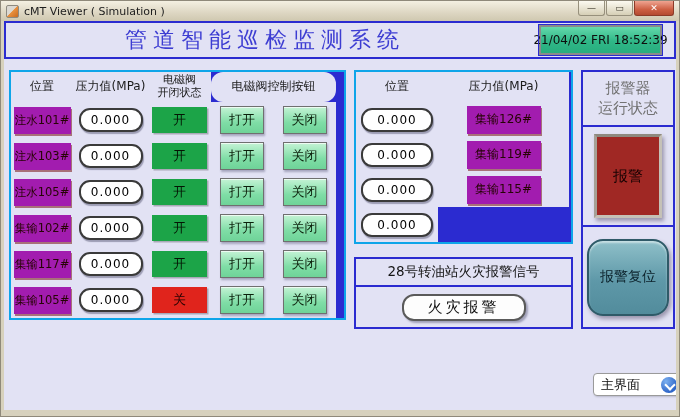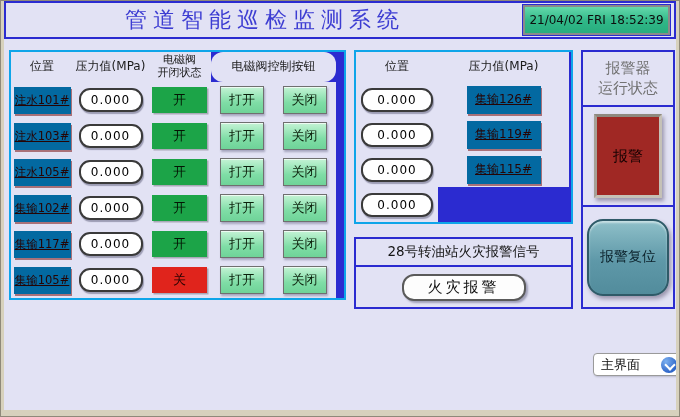--- a/index.html
+++ b/index.html
@@ -12,33 +12,33 @@
   .win-buttons { position:absolute; right:5px; top:0; display:flex; gap:1px; }
   .wbtn { width:27px; height:15px; border:1px solid #97907c; border-top:none; border-radius:0 0 3px 3px; background:linear-gradient(#fcfaf1,#d6cfb6); display:flex; align-items:center; justify-content:center; font-size:9px; color:#3f3a2e; cursor:default; }
   .wbtn.close { width:40px; background:linear-gradient(#efa491,#cd5f43 60%,#b44a31); color:#fff; border-color:#8c3a28; }
 
   
   .screen { flex:1; margin:0 3px 6px 3px; background:#e2e2f4; position:relative; overflow:hidden; }
   .blue-border { border:2px solid #2b2bd0; }
 
   .header-band { position:absolute; left:0; top:0; width:100%; height:38px; background:#e2e2f4; }
   .page-title { position:absolute; left:0; right:150px; top:0; bottom:0; display:flex; align-items:center; justify-content:center; font-size:22px; letter-spacing:6px; color:#3d3dd2; white-space:nowrap; }
-  .clock { position:absolute; right:4px; top:2px; width:147px; height:30px; background:linear-gradient(#64d9ab,#2fb787 55%,#28ad7e); border:2px solid#8a8a8a; outline:1px solid #2b2bd0; display:flex; align-items:center; justify-content:center; font-size:12px; color:#0d0d0d; white-space:nowrap; }
+  .clock { position:absolute; right:12px; top:2px; width:123px; height:30px; background:linear-gradient(#64d9ab,#2fb787 55%,#28ad7e); border:2px solid#8a8a8a; outline:1px solid #2b2bd0; display:flex; align-items:center; justify-content:center; font-size:12px; color:#0d0d0d; white-space:nowrap; }
 
   
   .grid-table { position:absolute; background:#2b2bd0; border:2px solid #0ea5e9; display:grid; gap:0; }
   .cell { background:#e2e2f4; display:flex; align-items:center; justify-content:center; }
   .hcell { font-size:12px; color:#1b1b1b; line-height:1.15; text-align:center; white-space:nowrap; }
   .hcell.small { font-size:11px; }
   .span2 { grid-column:4 / 6;border-radius:12px; }
 
   .ltable { left:5px; top:49px; width:337px; grid-template-columns:62px 75px 63px 62px 63px; grid-template-rows:30px repeat(6,36px); }
   .rtable { left:350px; top:49px; width:219px; grid-template-columns:82px 131px; grid-template-rows:30px repeat(4,35px); }
 
-  .loc-badge { width:57px; height:27px; background:#0369a1; box-shadow:1px 2px 0 rgba(120,20,20,.55); display:flex; align-items:center; justify-content:center; font-size:11.5px; color:#260404; white-space:nowrap;text-decoration:underline; }
+  .loc-badge { width:57px; height:27px; background:#a21caf; box-shadow:1px 2px 0 rgba(120,20,20,.55); display:flex; align-items:center; justify-content:center; font-size:11.5px; color:#260404; white-space:nowrap; }
   .loc-badge.wide { width:74px; height:28px; font-size:12px; }
   .val-box { width:64px; height:24px; background:#fff; border:2px solid #3a3a3a; border-radius:11px; box-shadow:1px 2px 1px #9d9db4; display:flex; align-items:center; justify-content:center; font-size:12px; letter-spacing:1px; color:#000; }
   .val-box.wide { width:72px; }
   .status-lamp { width:55px; height:26px; display:flex; align-items:center; justify-content:center; font-size:13px; color:#041504; box-shadow:1.5px 1.5px 0 rgba(0,0,0,.25); }
   .status-lamp.green { background:#1ca448; }
   .status-lamp.red { background:#e0241c; color:#230202; }
   .vbtn { width:44px; height:28px; background:linear-gradient(#c4f3d5,#7fdda6 60%,#6fd398); border:1px solid #6f6f6f; border-radius:0; box-shadow:1px 2px 2px #a6a6be, inset 0 1px 0 rgba(255,255,255,.7); display:flex; align-items:center; justify-content:center; font-size:13px; color:#0b200b; cursor:pointer; }
 
   
   .fire-box { position:absolute; left:350px; top:236px; width:219px; height:72px; background:#e2e2f4; display:flex; flex-direction:column; }
@@ -56,20 +56,29 @@
 
   
   .dropdown { position:absolute; left:589px; top:352px; width:88px; height:23px; background:#fff; border:1px solid #9a9a9a; border-radius:4px; box-shadow:1px 1px 2px #b9b9cc; display:flex; align-items:center; padding:0 3px 0 7px; font-size:13px; color:#0a0a0a; cursor:pointer; }
   .dd-icon { margin-left:auto; width:16px; height:16px; border-radius:50%; background:radial-gradient(circle at 32% 28%, #7cb0f0, #2f66c8 70%); position:relative; }
   .dd-icon::after { content:""; position:absolute; left:4.5px; top:4px; width:6px; height:6px; border-right:2px solid #fff; border-bottom:2px solid #fff; transform:rotate(45deg); }
 </style>
 </head>
 <body>
 
 <div class="window">
+  <div class="titlebar">
+    <span class="app-icon"></span>
+    <span>cMT Viewer ( Simulation )</span>
+    <div class="win-buttons">
+      <div class="wbtn">—</div>
+      <div class="wbtn">▭</div>
+      <div class="wbtn close">✕</div>
+    </div>
+  </div>
 
   <div class="screen">
 
     <div class="header-band blue-border">
       <div class="page-title">管道智能巡检监测系统</div>
       <div class="clock">21/04/02 FRI 18:52:39</div>
     </div>
 
     <div class="grid-table ltable">
       <div class="cell hcell">位置</div>

